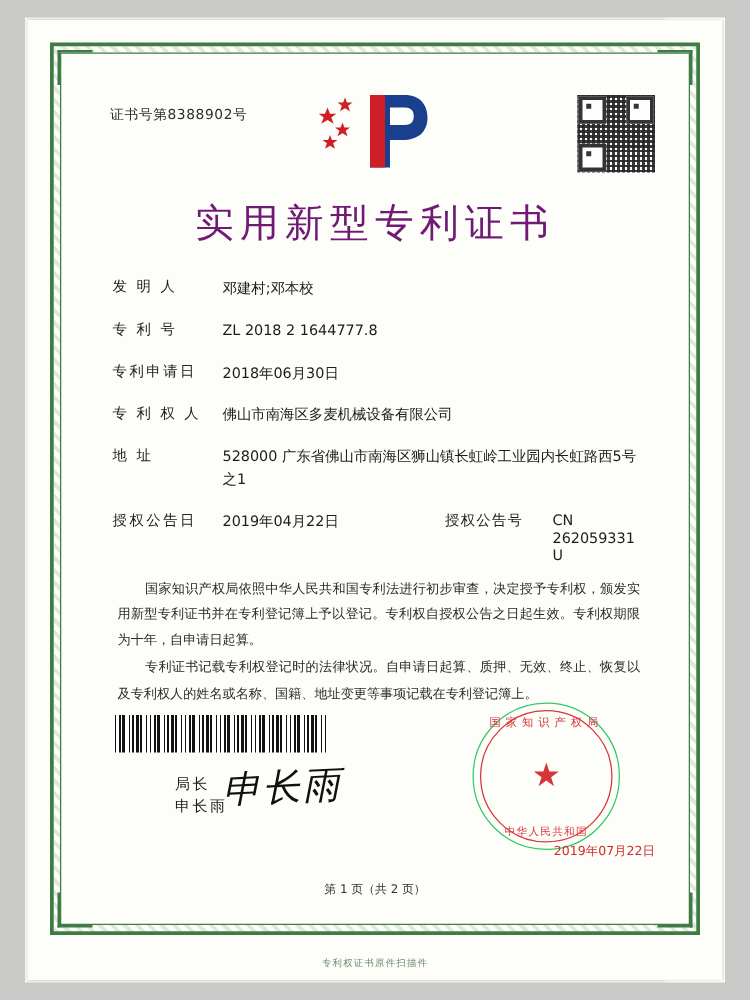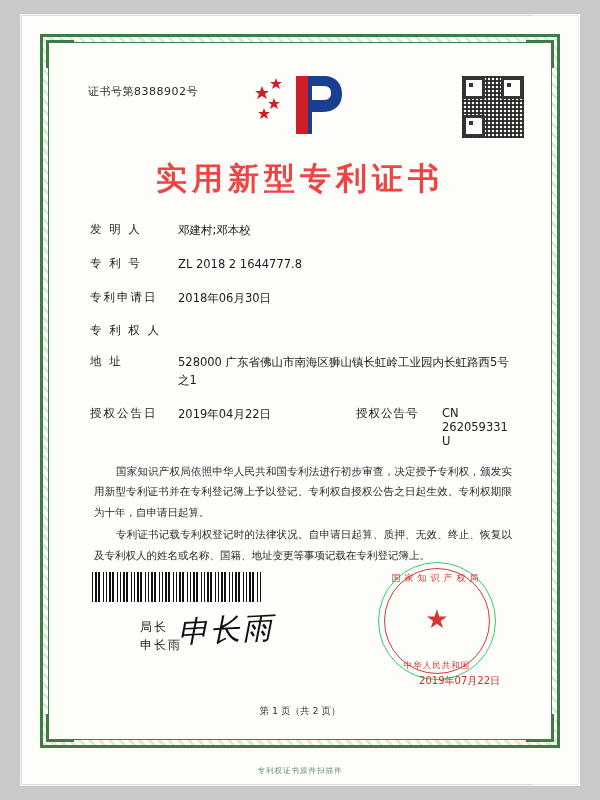--- a/index.html
+++ b/index.html
@@ -134,23 +134,23 @@
     height: 66px;
   }
 
   
   #title {
     position: absolute;
     left: 0; right: 0;
     top: 96px;
     text-align: center;
     font-size: 31px;
-    font-weight: bold;
+    font-weight: normal;
     letter-spacing: 5px;
-    color: #ef4444;
+    color: #701a75;
     font-family: "DejaVu Sans", sans-serif;
   }
 
   
   #fields {
     position: absolute;
     left: 22px;
     right: 14px;
     top: 160px;
   }
@@ -275,21 +275,21 @@
     position: absolute;
     left: 0; right: 0; bottom: 7px;
     text-align: center;
     font-size: 8.5px;
     color: #d3252a;
     letter-spacing: 1px;
     font-family: "DejaVu Sans", sans-serif;
   }
   #seal-date {
     position: absolute;
-    right: 32px;
+    right: 8px;
     top: 612px;
     font-size: 10px;
     color: #cf2a2e;
     font-family: "DejaVu Sans", sans-serif;
   }
 
   
   #page-footer {
     position: absolute;
     left: 0; right: 0;
@@ -374,20 +374,21 @@
           <div class="field-value">ZL 2018 2 1644777.8</div>
         </div>
 
         <div class="field-row">
           <div class="field-label">专利申请日</div>
           <div class="field-value">2018年06月30日</div>
         </div>
 
         <div class="field-row">
           <div class="field-label">专 利 权 人</div>
+          <div class="field-value">佛山市南海区多麦机械设备有限公司</div>
         </div>
 
         <div class="field-row">
           <div class="field-label">地 址</div>
           <div class="field-value">528000 广东省佛山市南海区狮山镇长虹岭工业园内长虹路西5号之1</div>
         </div>
 
         <div class="field-row two-col">
           <div class="field-label">授权公告日</div>
           <div class="field-value">2019年04月22日</div>

